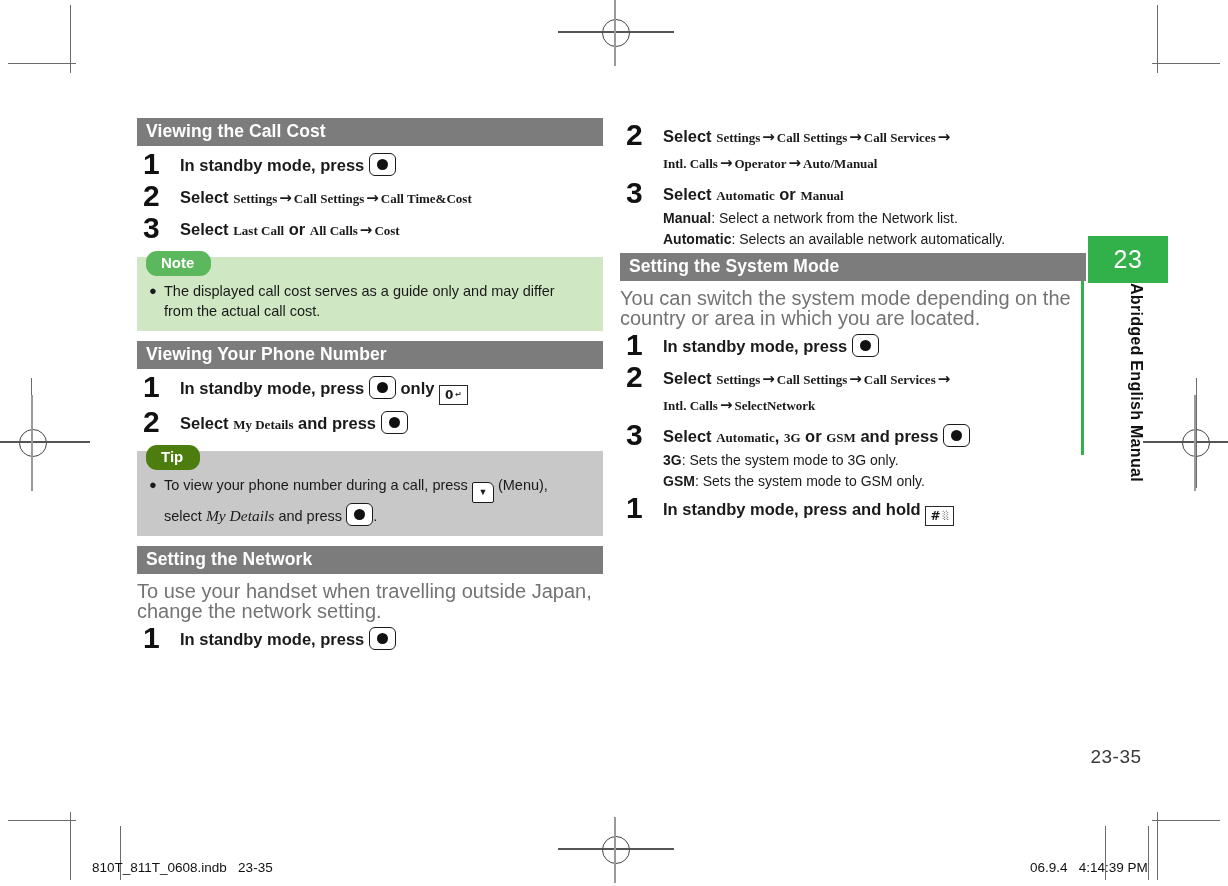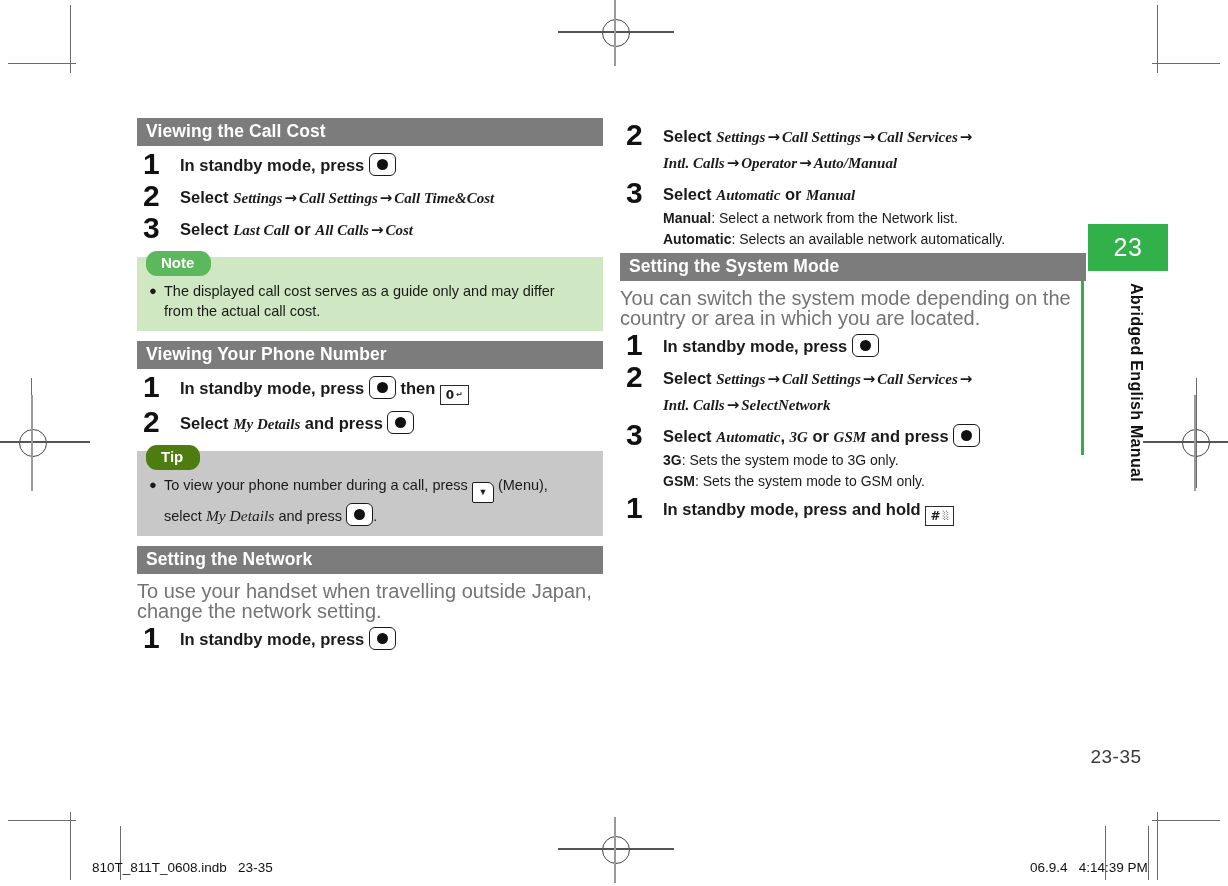--- a/index.html
+++ b/index.html
@@ -23,22 +23,22 @@
            margin-bottom:7px;}
 
   
   .para{font-size:20px;line-height:20px;margin:0 0 6px 0;color:#737373;}
 
   
   .step{position:relative;padding-left:43px;margin:6px 0 4px 0;min-height:26px;}
   .step .num{position:absolute;left:6px;top:-4px;font-size:30px;font-weight:bold;
              line-height:30px;color:#111;font-family:"Liberation Sans",sans-serif;}
   .step .txt{font-size:16.5px;font-weight:bold;line-height:25px;}
-  .step .txt .it{font-family:"Liberation Serif",serif;font-style:italic;font-weight:bold;
-                 font-size:15px;}
+  .step .txt .it{font-family:"Liberation Serif",serif;font-weight:bold;
+                 font-size:13px;}
   .step .txt .arrow{font-family:"DejaVu Sans",sans-serif;font-weight:bold;
                     padding:0 2px;font-size:15px;}
   .sub{font-size:14px;line-height:19.5px;margin-top:1px;}
   .sub b{font-weight:bold;}
 
   
   .key{display:inline-block;vertical-align:-5px;}
   .key-center{width:25px;height:21px;border:1.6px solid #1a1a1a;border-radius:6px;
               position:relative;background:#fff;}
   .key-center::after{content:"";position:absolute;left:50%;top:50%;width:11px;height:11px;
@@ -61,21 +61,21 @@
             margin:0 0 0 9px;position:relative;top:-6px;}
   .box-note .tab{background:#5cb85c;}
   .box-tip .tab{background:#4d7c0f;}
   .box .item{font-size:14.5px;line-height:20px;padding:0 16px 0 12px;
              position:relative;margin-top:-1px;}
   .box .item .bullet{position:absolute;left:12px;top:0;font-size:13px;line-height:20px;}
   .box .item .body{display:block;padding-left:15px;}
   .box .item .it{font-family:"Liberation Serif",serif;font-style:italic;font-size:15.5px;}
 
   
-  .thumbtab{position:absolute;left:1088px;top:224px;width:80px;height:47px;
+  .thumbtab{position:absolute;left:1088px;top:236px;width:80px;height:47px;
             background:#32b14a;color:#fff;display:flex;align-items:center;
             justify-content:center;font-size:25px;line-height:25px;letter-spacing:0.5px;}
   .sidelabel{position:absolute;left:1121px;top:283px;width:24px;height:230px;
              color:#111;font-weight:bold;font-size:16px;letter-spacing:0.3px;
              writing-mode:vertical-rl;text-orientation:mixed;white-space:nowrap;}
   .greenrule{position:absolute;left:1081px;top:255px;width:3px;height:200px;background:#32b14a;}
 
   
   .pagenum{position:absolute;left:1076px;top:746px;width:80px;text-align:center;
            font-size:19px;color:#3a3a3a;letter-spacing:0.5px;}
@@ -145,21 +145,21 @@
       <span class="num">3</span>
       <div class="txt"><span>Select </span><span class="it">Last Call</span><span> or </span><span class="it">All Calls</span><span class="arrow">→</span><span class="it">Cost</span></div>
     </div>
     <div class="box box-note"><div class="tab">Note</div><div class="item">
         <span class="bullet">●</span>
         <span class="body">The displayed call cost serves as a guide only and may differ from the actual call cost.</span>
       </div></div>
     <div class="sec-bar">Viewing Your Phone Number</div>
     <div class="step">
       <span class="num">1</span>
-      <div class="txt"><span>In standby mode, press </span><span class="key key-center"></span><span> then </span><span class="key key-rect" style="width: 29px;">
+      <div class="txt"><span>In standby mode, press </span><span class="key key-center"></span><span> only </span><span class="key key-rect" style="width: 29px;">
           <span class="g1">0</span>
           <span class="g2">↵</span>
         </span></div>
     </div>
     <div class="step">
       <span class="num">2</span>
       <div class="txt"><span>Select </span><span class="it">My Details</span><span> and press </span><span class="key key-center"></span></div>
     </div>
     <div class="box box-tip"><div class="tab">Tip</div><div class="item">
         <span class="bullet">●</span>

